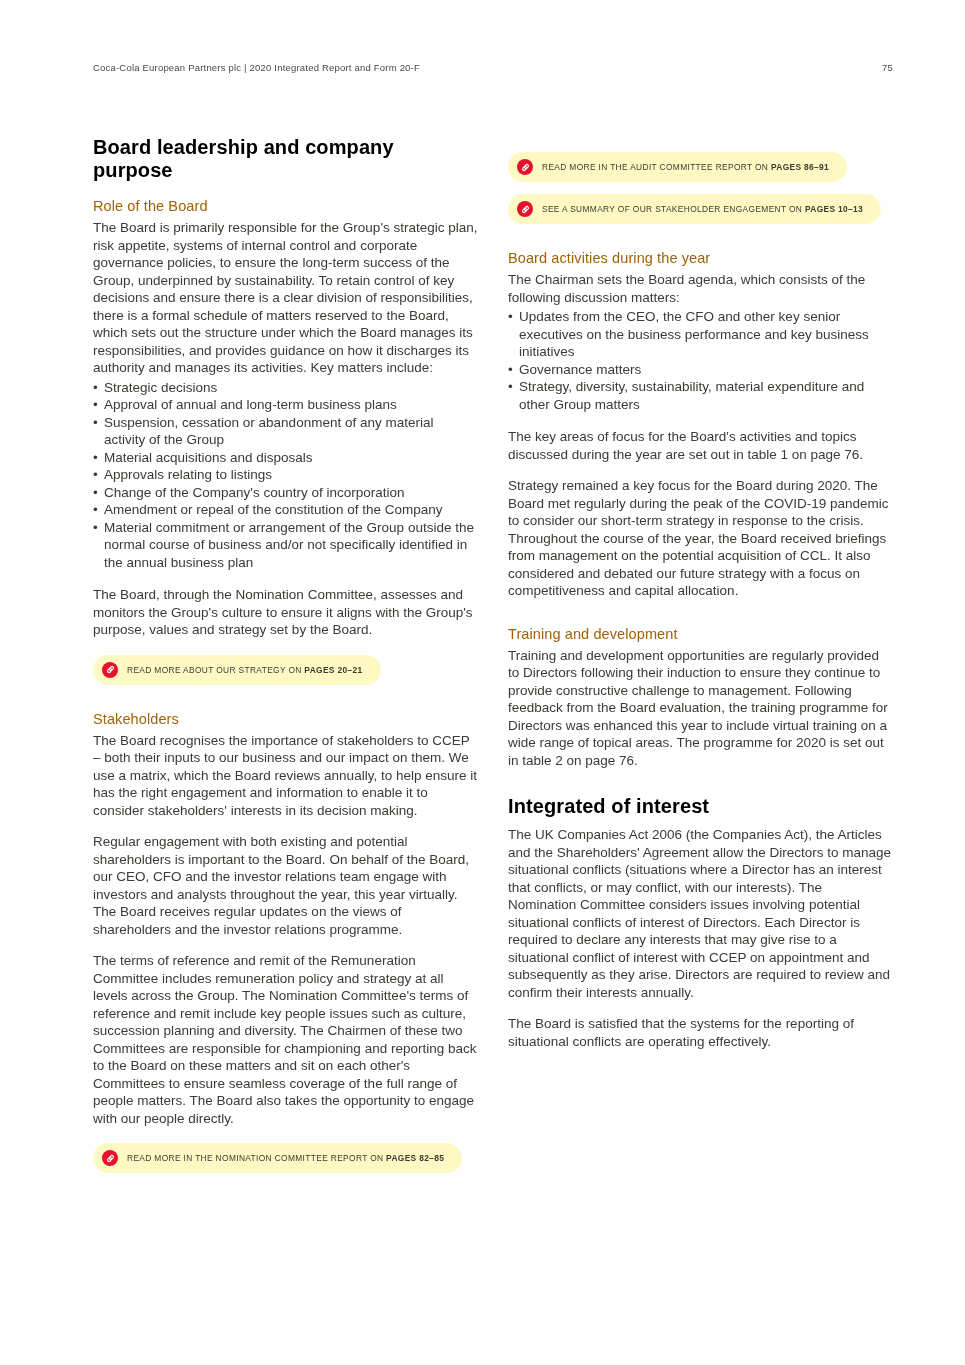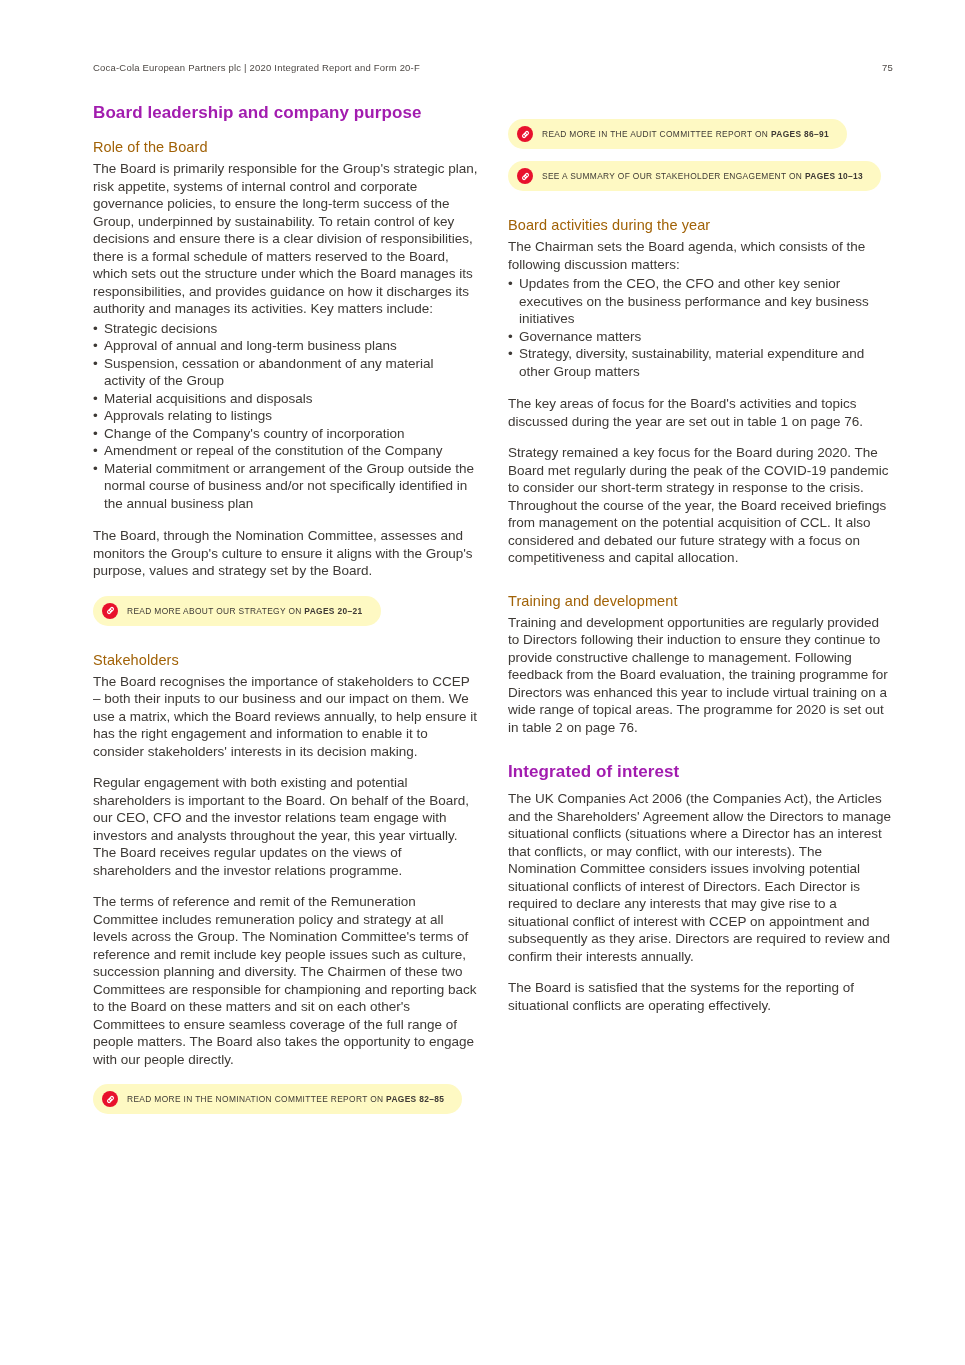--- a/index.html
+++ b/index.html
@@ -9,28 +9,28 @@
     font-family: "Liberation Sans", sans-serif;
     color: #3d3935;
     position: relative;
     overflow: hidden;
   }
   .page { padding: 62px 72px 40px 93px; }
 
   .page-header {
     display: flex; justify-content: space-between; align-items: baseline;
     font-size: 9.5px; letter-spacing: 0.2px; color: #4d4844;
-    margin-bottom: 30px;
+    margin-bottom: 63px;
   }
 
   .columns { display: flex; gap: 30px; align-items: flex-start; }
   .col { width: 385px; }
 
   h1.section-title {
-    font-size: 17px; font-weight: bold; color: #a21caf;
+    font-size: 20px; font-weight: bold; color: #000000;
     margin-bottom: 16px; letter-spacing: 0.1px;
   }
   h2.subheading {
     font-size: 14.5px; font-weight: normal; color: #a16207;
     margin-bottom: 5px; margin-top: 26px; letter-spacing: 0.1px;
   }
   h2.subheading.first { margin-top: 0; }
 
   p.body-text {
     font-size: 13.5px; line-height: 17.5px; margin-bottom: 14px;

